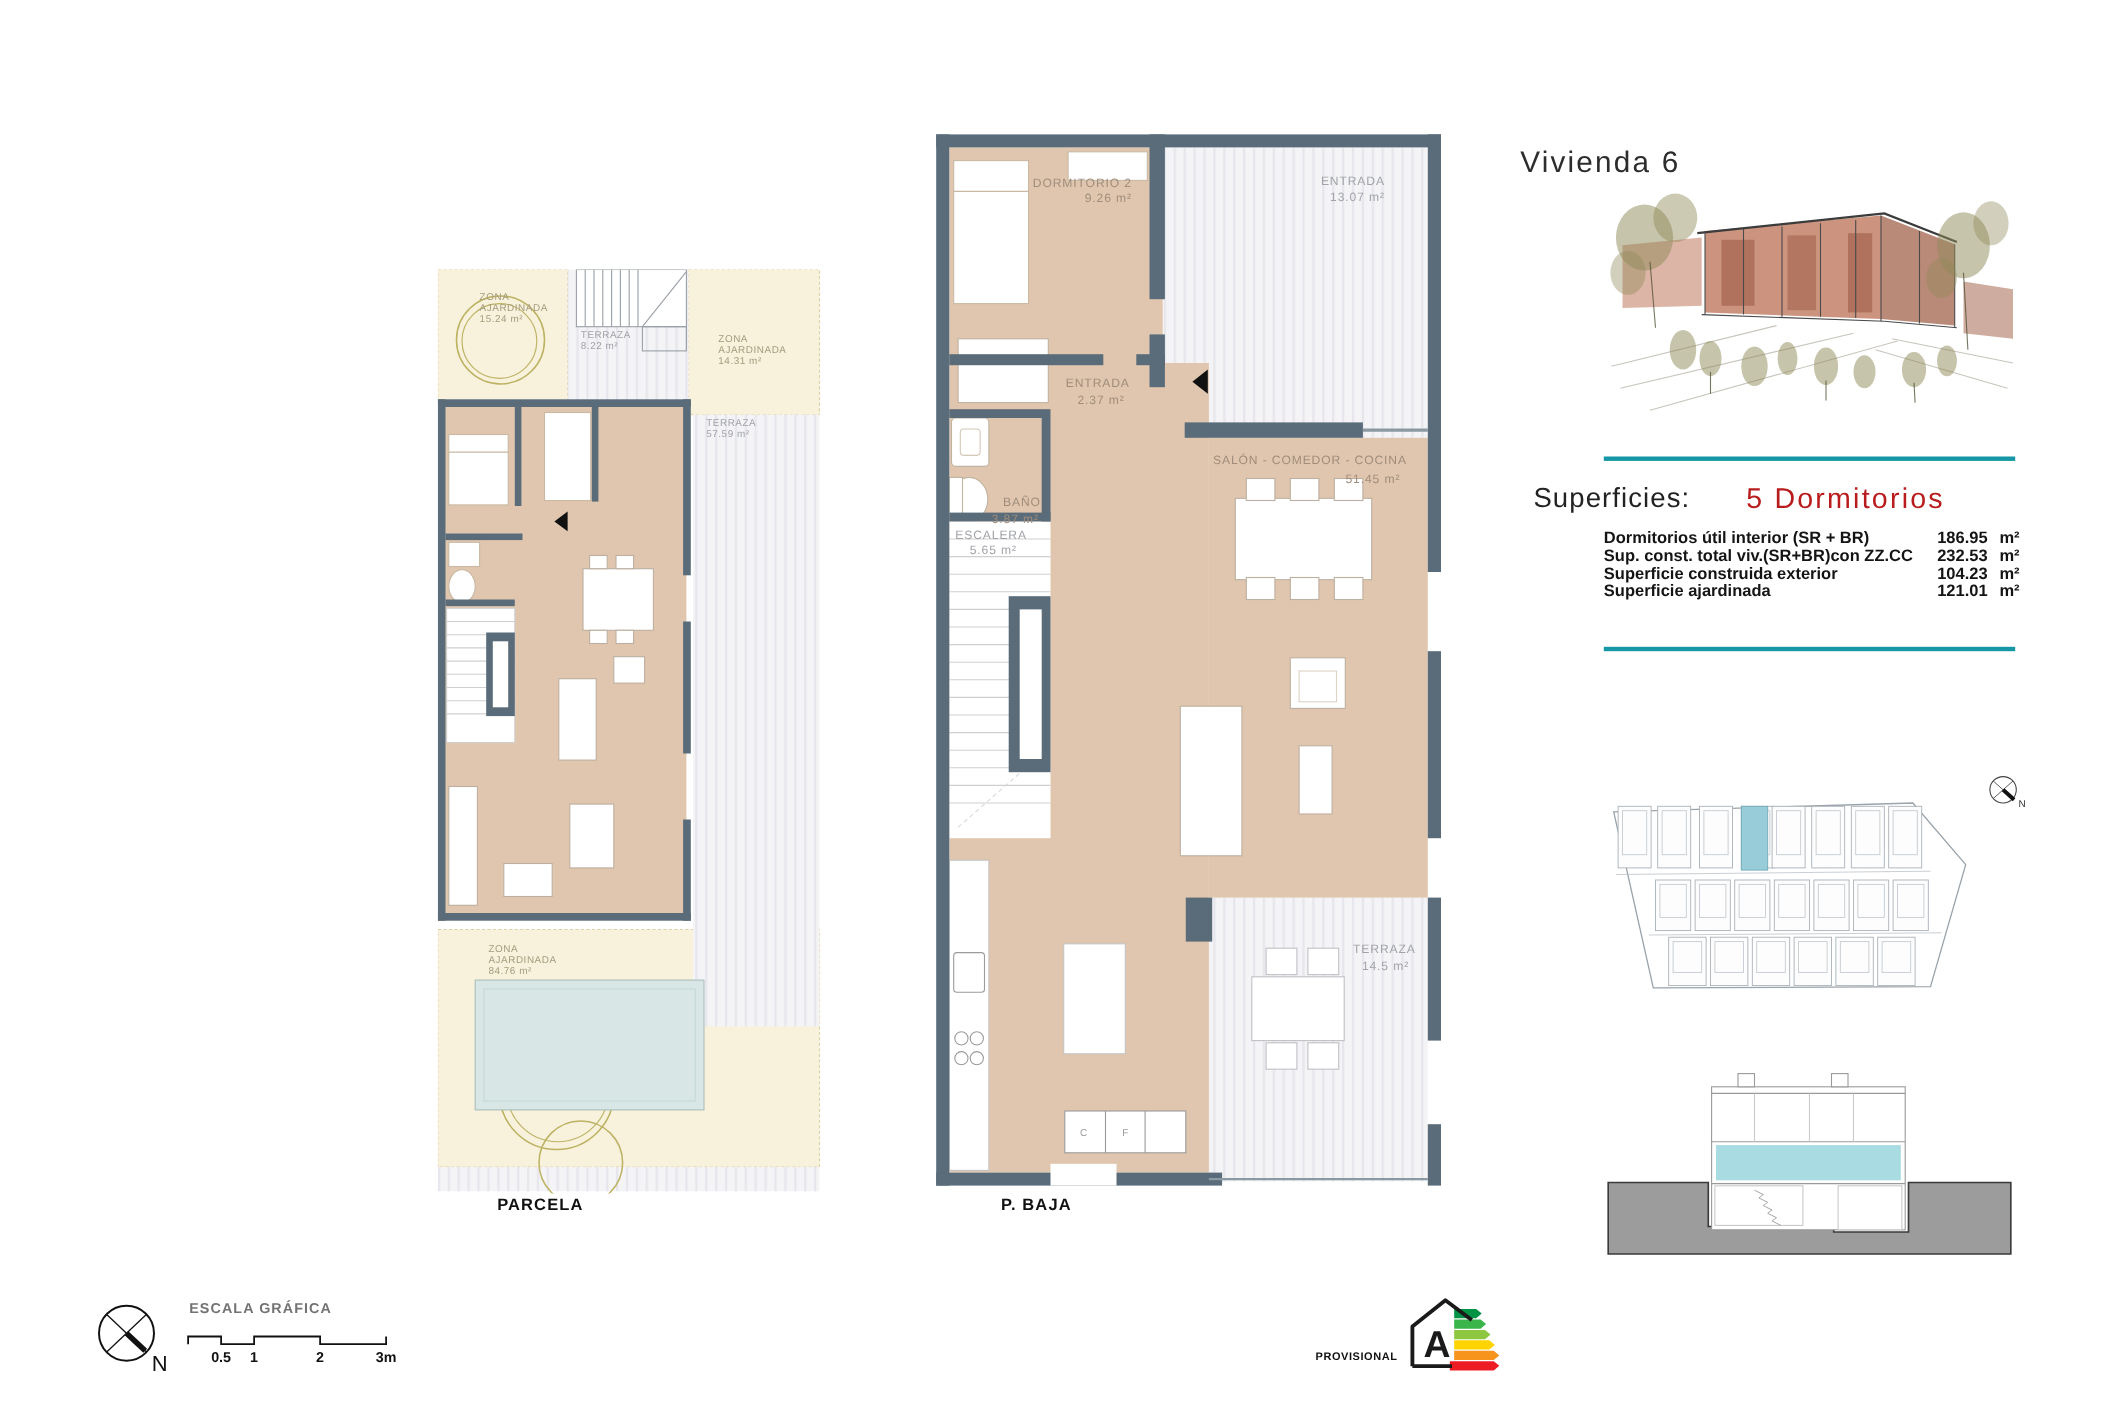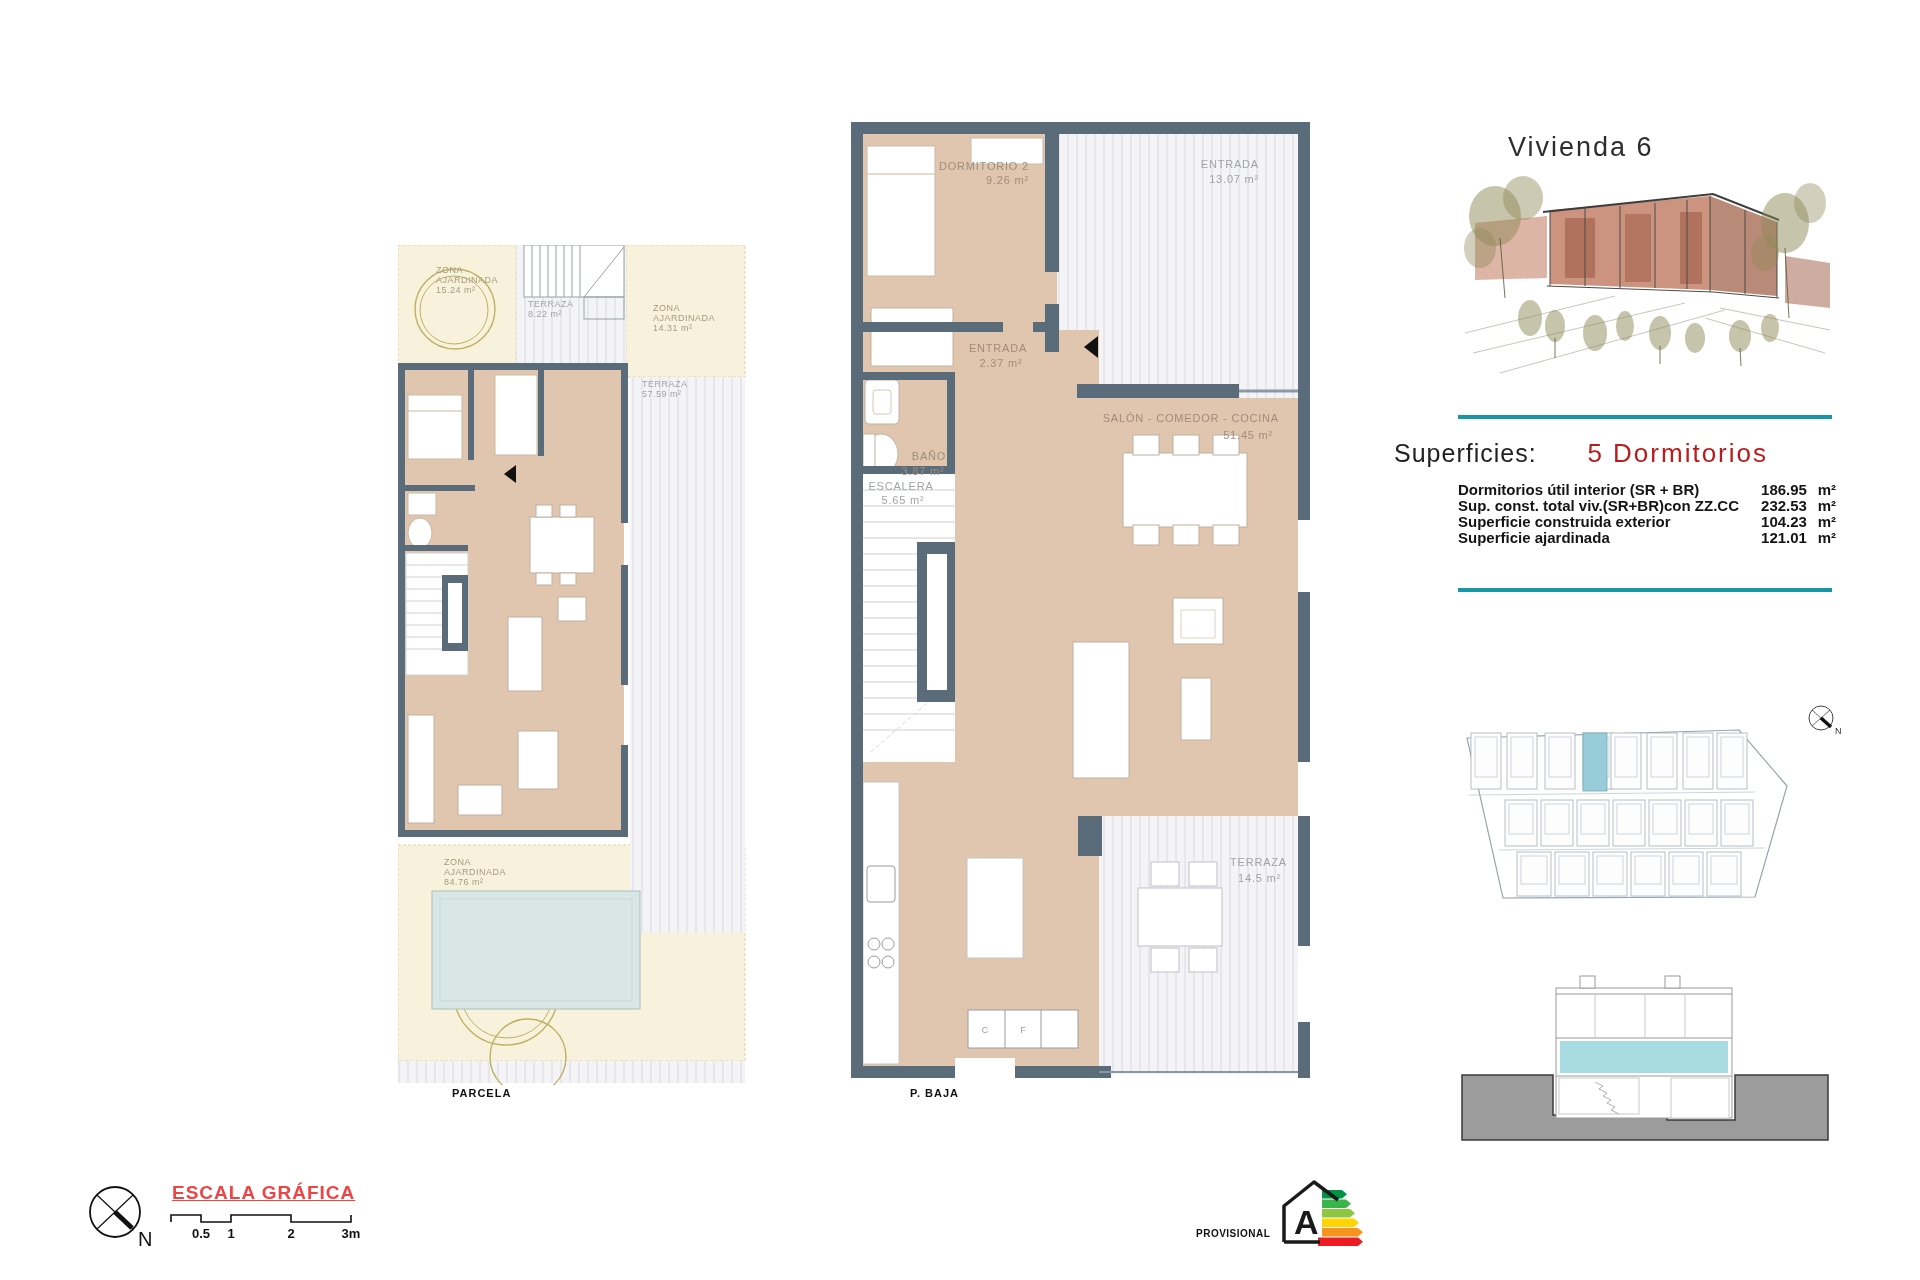--- a/index.html
+++ b/index.html
@@ -1,35 +1,35 @@
 <!DOCTYPE html>
 <html><head>
 <meta charset="utf-8">
 <style>
   html,body{margin:0;padding:0;background:#ffffff;}
   #canvas{position:relative;width:1920px;height:1280px;background:#ffffff;overflow:hidden;
           font-family:"Liberation Sans",sans-serif;}
   .abs{position:absolute;}
   
-  #page-title{left:1508px;top:132px;font-size:27px;letter-spacing:2px;color:#2d2d2d;}
+  #page-title{left:1382px;top:132px;font-size:27px;letter-spacing:2px;color:#2d2d2d;}
   .rule{left:1458px;width:374px;height:4px;background:#1697a6;}
   #rule-top{top:415px;} #rule-bottom{top:588px;}
   #sup-head{left:1394px;top:438px;width:374px;display:flex;justify-content:space-between;align-items:center;}
   #sup-head .h1{font-size:25px;letter-spacing:1px;color:#222;}
   #sup-head .h2{font-size:26px;letter-spacing:2px;color:#b91c1c;}
   #sup-table{left:1458px;top:482px;width:378px;font-size:15px;font-weight:bold;color:#141414;}
   #sup-table .row{display:flex;line-height:16px;white-space:nowrap;}
   #sup-table .lab{flex:1;}
   #sup-table .val{text-align:center;min-width:52px;}
   #sup-table .unit{width:26px;text-align:right;}
   
-  .caption{font-size:11px;font-weight:bold;letter-spacing:1px;color:#111;padding-left:32px;}
+  .caption{font-size:15px;font-weight:bold;letter-spacing:1px;color:#111;padding-left:32px;}
   #cap-parcela{left:420px;top:1087px;}
   #cap-pbaja{left:878px;top:1087px;}
-  #escala-title{left:172px;top:1182px;font-size:19px;font-weight:bold;letter-spacing:1px;color:#ef4444;text-decoration:underline;}
+  #escala-title{left:172px;top:1182px;font-size:13px;font-weight:bold;letter-spacing:1px;color:#737373;}
   #provisional{left:1196px;top:1228px;font-size:10px;font-weight:bold;letter-spacing:.5px;color:#111;}
   svg text{font-family:"Liberation Sans",sans-serif;}
   .lbl-deck{fill:#a0a3a9;} .lbl-tan{fill:#a08d7c;} .lbl-cream{fill:#a59c7e;}
 </style>
 </head>
 <body>
 
 <div id="canvas">
 
   <svg class="abs" style="left:398px;top:245px" width="349" height="840" viewBox="0 0 349 840">

